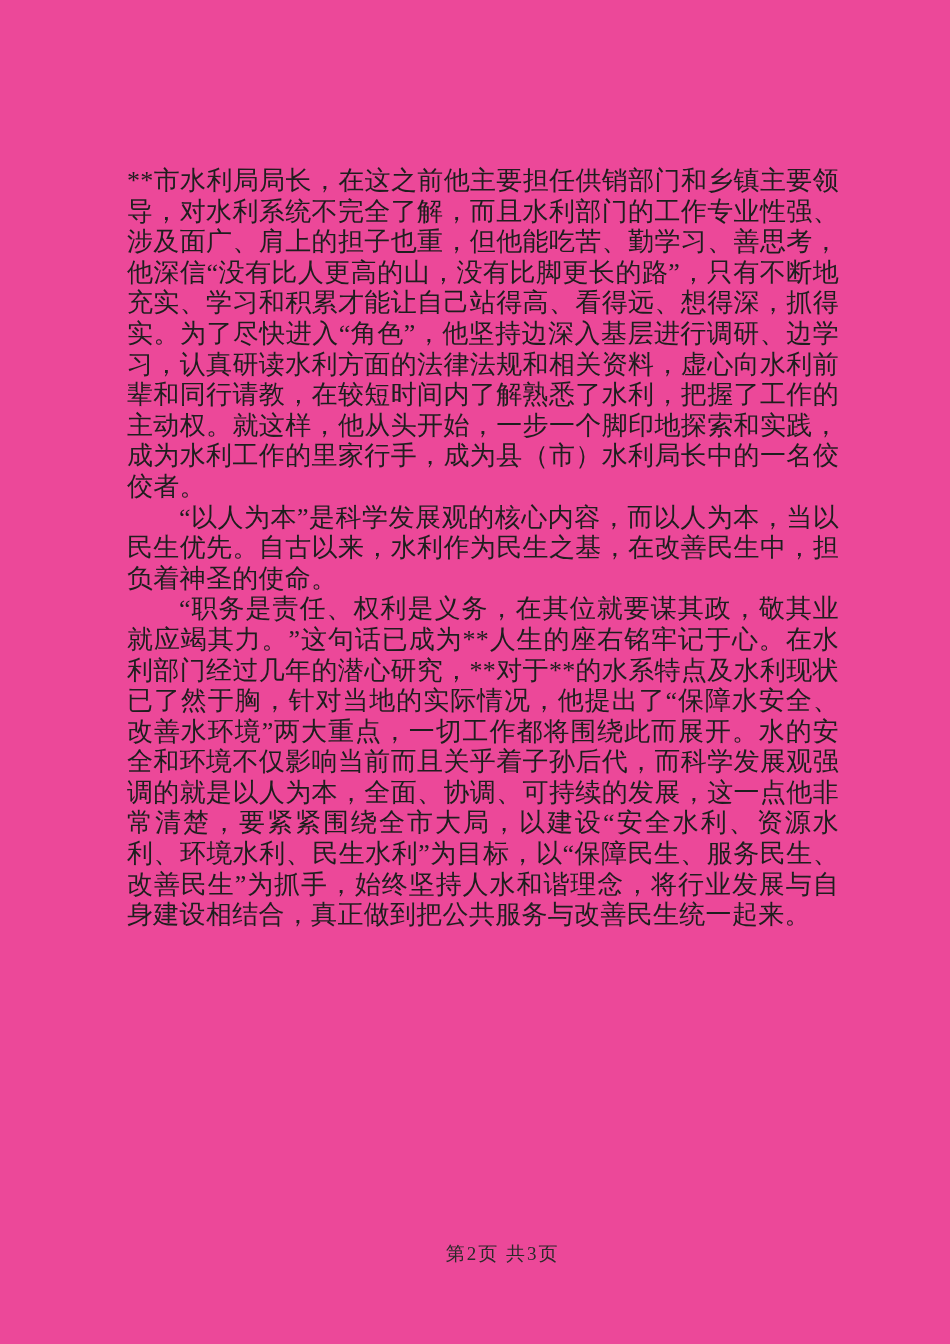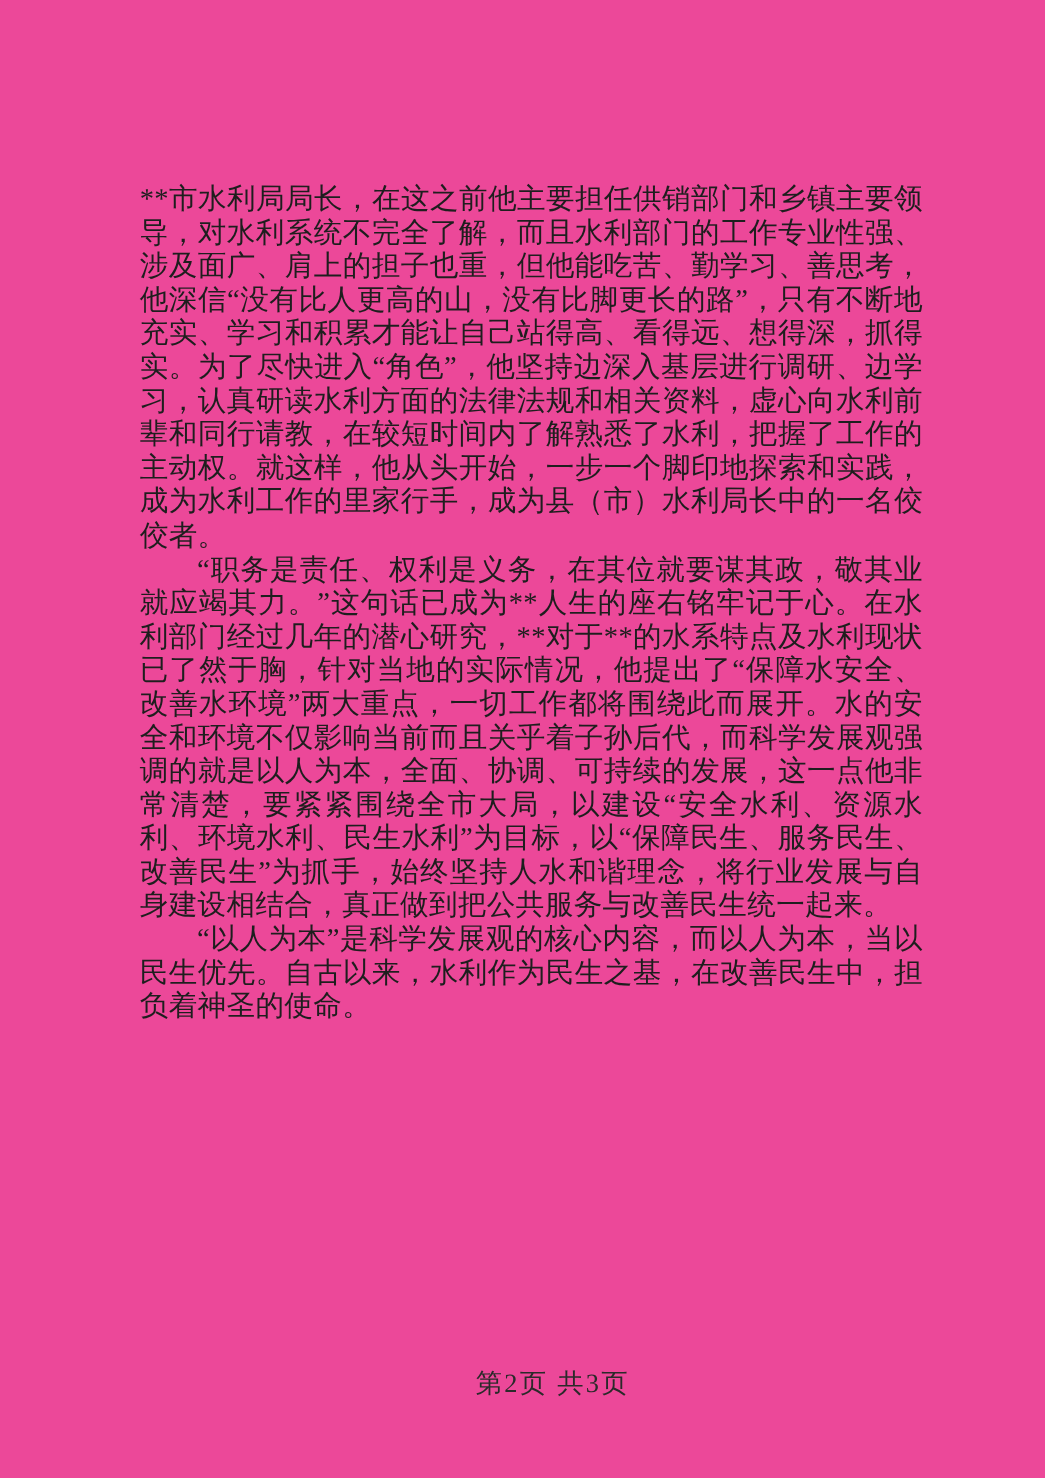--- a/index.html
+++ b/index.html
@@ -37,30 +37,30 @@
   .footer {
     position: absolute;
     left: 0;
     top: 1241px;
     width: 100%;
     text-align: center;
   }
   .footer .pagenum {
     display: inline-block;
     margin-left: 55px; 
-    font-size: 24px;
+    font-size: 19px;
     letter-spacing: 2px;
     color: #2a2a2a;
   }
 </style>
 </head>
 <body>
 
 <div class="page">
   <div class="content">
       <p class="para">**市水利局局长，在这之前他主要担任供销部门和乡镇主要领导，对水利系统不完全了解，而且水利部门的工作专业性强、涉及面广、肩上的担子也重，但他能吃苦、勤学习、善思考，他深信“没有比人更高的山，没有比脚更长的路”，只有不断地充实、学习和积累才能让自己站得高、看得远、想得深，抓得实。为了尽快进入“角色”，他坚持边深入基层进行调研、边学习，认真研读水利方面的法律法规和相关资料，虚心向水利前辈和同行请教，在较短时间内了解熟悉了水利，把握了工作的主动权。就这样，他从头开始，一步一个脚印地探索和实践，成为水利工作的里家行手，成为县（市）水利局长中的一名佼佼者。</p>
+      <p class="para indent">“以人为本”是科学发展观的核心内容，而以人为本，当以民生优先。自古以来，水利作为民生之基，在改善民生中，担负着神圣的使命。</p>
       <p class="para indent">“职务是责任、权利是义务，在其位就要谋其政，敬其业就应竭其力。”这句话已成为**人生的座右铭牢记于心。在水利部门经过几年的潜心研究，**对于**的水系特点及水利现状已了然于胸，针对当地的实际情况，他提出了“保障水安全、改善水环境”两大重点，一切工作都将围绕此而展开。水的安全和环境不仅影响当前而且关乎着子孙后代，而科学发展观强调的就是以人为本，全面、协调、可持续的发展，这一点他非常清楚，要紧紧围绕全市大局，以建设“安全水利、资源水利、环境水利、民生水利”为目标，以“保障民生、服务民生、改善民生”为抓手，始终坚持人水和谐理念，将行业发展与自身建设相结合，真正做到把公共服务与改善民生统一起来。</p>
-      <p class="para indent">“以人为本”是科学发展观的核心内容，而以人为本，当以民生优先。自古以来，水利作为民生之基，在改善民生中，担负着神圣的使命。</p>
     </div>
   <div class="footer">
     <span class="pagenum">第2页  共3页</span>
   </div>
 </div>
 
 </body></html>

